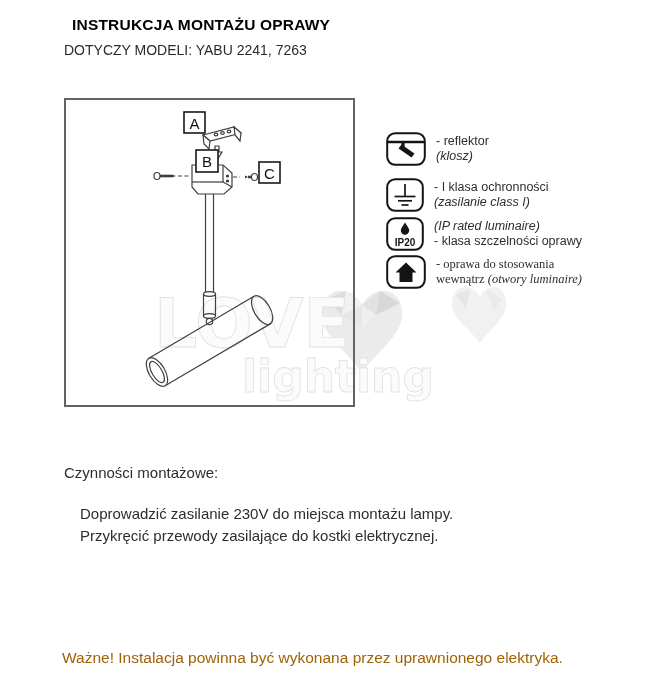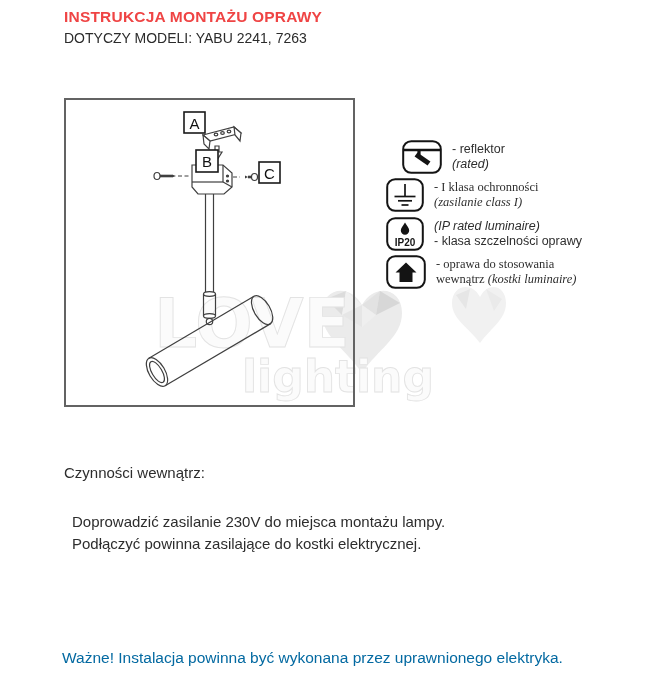--- a/index.html
+++ b/index.html
@@ -2,44 +2,44 @@
 <html><head>
 <meta charset="utf-8">
 <style>
   html,body{margin:0;padding:0;background:#fff;}
   .page{
     position:relative;width:650px;height:677px;background:#ffffff;overflow:hidden;
     font-family:"Liberation Sans",sans-serif;color:#2d2d2d;
   }
   
   .hdr{position:absolute;left:64px;top:8px;z-index:2;}
-  .hdr h1{margin:0;font-size:15.5px;font-weight:bold;letter-spacing:.2px;color:#ef4444;}
+  .hdr h1{margin:8px;font-size:15.5px;font-weight:bold;letter-spacing:.2px;color:#000000;}
   .hdr .sub{margin-top:4px;font-size:14px;color:#2b2b2b;}
   
   .diagram-box{
     position:absolute;left:64px;top:98px;width:287px;height:305px;
     border:2px solid #636363;z-index:1;background:transparent;
   }
   .diagram-box svg{display:block;width:100%;height:100%;}
   .dlabel{font-family:"Liberation Sans",sans-serif;font-size:15px;fill:#111;}
   
   .watermark{position:absolute;left:150px;top:275px;width:360px;height:132px;z-index:0;}
   .wm-text{font-family:"DejaVu Sans",sans-serif;font-weight:bold;fill:#fbfbfb;stroke:#e3e3e3;stroke-width:.9;}
   
   .legend-row{position:absolute;left:386px;display:flex;gap:10px;align-items:flex-start;z-index:2;}
-  .lr1{top:140px;margin-left:16px;} .lr2{top:178px;font-family:Liberation Serif, serif;} .lr3{top:217px;} .lr4{top:255px;font-family:Liberation Serif, serif;}
+  .lr1{top:132px;} .lr2{top:178px;} .lr3{top:217px;} .lr4{top:255px;font-family:Liberation Serif, serif;}
   .legend-row svg{flex:0 0 auto;display:block;}
   .legend-text{font-size:12.5px;line-height:15px;color:#2e2e2e;padding-top:2px;white-space:nowrap;}
   .legend-text em{font-style:italic;}
   
   .steps-heading{position:absolute;left:64px;top:464px;font-size:15px;z-index:2;}
-  .steps{position:absolute;left:72px;top:503px;font-size:15px;line-height:22px;z-index:2;margin-top:8px;}
+  .steps{position:absolute;left:80px;top:503px;font-size:15px;line-height:22px;z-index:2;}
   .steps div{white-space:nowrap;}
   
-  .warning{position:absolute;left:62px;top:649px;font-size:15.5px;color:#0369a1;z-index:2;white-space:nowrap;}
+  .warning{position:absolute;left:62px;top:649px;font-size:15.5px;color:#a16207;z-index:2;white-space:nowrap;}
 </style>
 </head>
 <body>
 
 <div class="page">
 
   <div class="hdr">
     <h1>INSTRUKCJA MONTAŻU OPRAWY</h1>
     <div class="sub">DOTYCZY MODELI: YABU 2241, 7263</div>
   </div>
@@ -134,21 +134,21 @@
 
   <div class="legend-row lr1">
     <svg width="40" height="34" viewBox="0 0 40 34">
       <rect x="1.2" y="1.2" width="37.6" height="31.6" rx="8" fill="#fff" stroke="#141414" stroke-width="2"></rect>
       <line x1="2" y1="10" x2="38" y2="10" stroke="#141414" stroke-width="2.4"></line>
       <line x1="17" y1="10" x2="17" y2="16" stroke="#141414" stroke-width="3.2"></line>
       <line x1="14" y1="14.5" x2="27" y2="23.5" stroke="#141414" stroke-width="5"></line>
     </svg>
     <div class="legend-text">
       <div><span>- reflektor</span></div>
-      <div><span></span><em>(rated)</em></div>
+      <div><span></span><em>(klosz)</em></div>
     </div>
   </div>
 
   <div class="legend-row lr2">
     <svg width="38" height="34" viewBox="0 0 38 34">
       <rect x="1.2" y="1.2" width="35.6" height="31.6" rx="8" fill="#fff" stroke="#141414" stroke-width="2"></rect>
       <line x1="19" y1="6" x2="19" y2="18.5" stroke="#141414" stroke-width="1.7"></line>
       <line x1="8.5" y1="18.5" x2="29.5" y2="18.5" stroke="#141414" stroke-width="1.7"></line>
       <line x1="12" y1="22.8" x2="26" y2="22.8" stroke="#141414" stroke-width="1.7"></line>
       <line x1="15.5" y1="27" x2="22.5" y2="27" stroke="#141414" stroke-width="1.7"></line>
@@ -171,25 +171,25 @@
     </div>
   </div>
 
   <div class="legend-row lr4">
     <svg width="40" height="34" viewBox="0 0 40 34">
       <rect x="1.2" y="1.2" width="37.6" height="31.6" rx="8" fill="#fff" stroke="#141414" stroke-width="2"></rect>
       <polygon points="20,7.5 30.5,17.5 26.5,17.5 26.5,27 13.5,27 13.5,17.5 9.5,17.5" fill="#141414"></polygon>
     </svg>
     <div class="legend-text">
       <div><span>- oprawa do stosowania</span></div>
-      <div><span>wewnątrz </span><em>(kostki luminaire)</em></div>
+      <div><span>wewnątrz </span><em>(otwory luminaire)</em></div>
     </div>
   </div>
 
-  <div class="steps-heading">Czynności wewnątrz:</div>
+  <div class="steps-heading">Czynności montażowe:</div>
   <div class="steps">
     <div>Doprowadzić zasilanie 230V do miejsca montażu lampy.</div>
-    <div>Podłączyć powinna zasilające do kostki elektrycznej.</div>
+    <div>Przykręcić przewody zasilające do kostki elektrycznej.</div>
   </div>
 
   <div class="warning">Ważne! Instalacja powinna być wykonana przez uprawnionego elektryka.</div>
 
 </div>
 
 </body></html>

